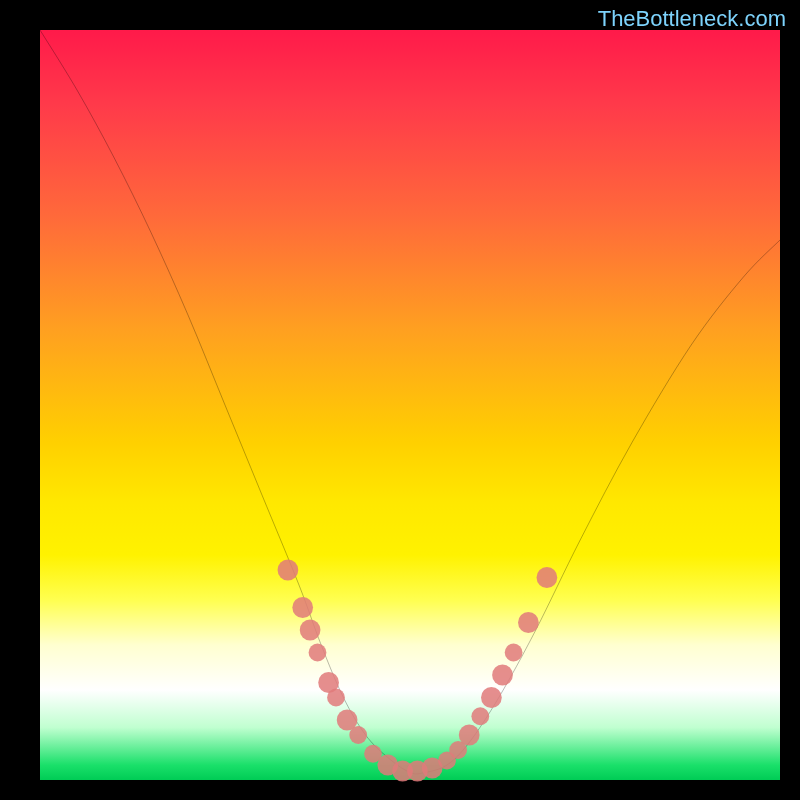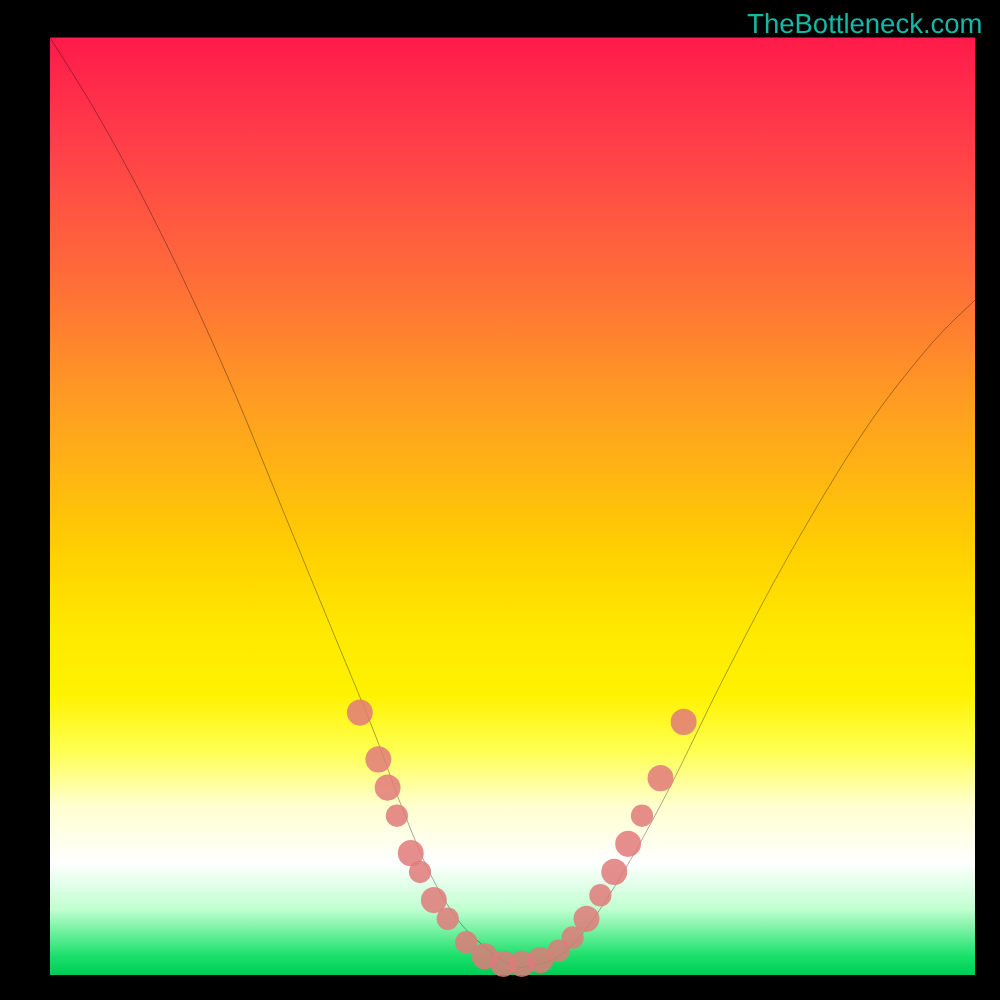--- a/index.html
+++ b/index.html
@@ -7,21 +7,21 @@
     width: 800px;
     height: 800px;
     background: #000;
     position: relative;
     font-family: Arial, sans-serif;
   }
   .watermark {
     position: absolute;
     top: 6px;
     right: 14px;
-    color: #14b8a6;
+    color: #7dd3fc;
     font-size: 22px;
     font-weight: 500;
     z-index: 10;
   }
   .plot-area {
     position: absolute;
     left: 40px;
     top: 30px;
     width: 740px;
     height: 750px;

